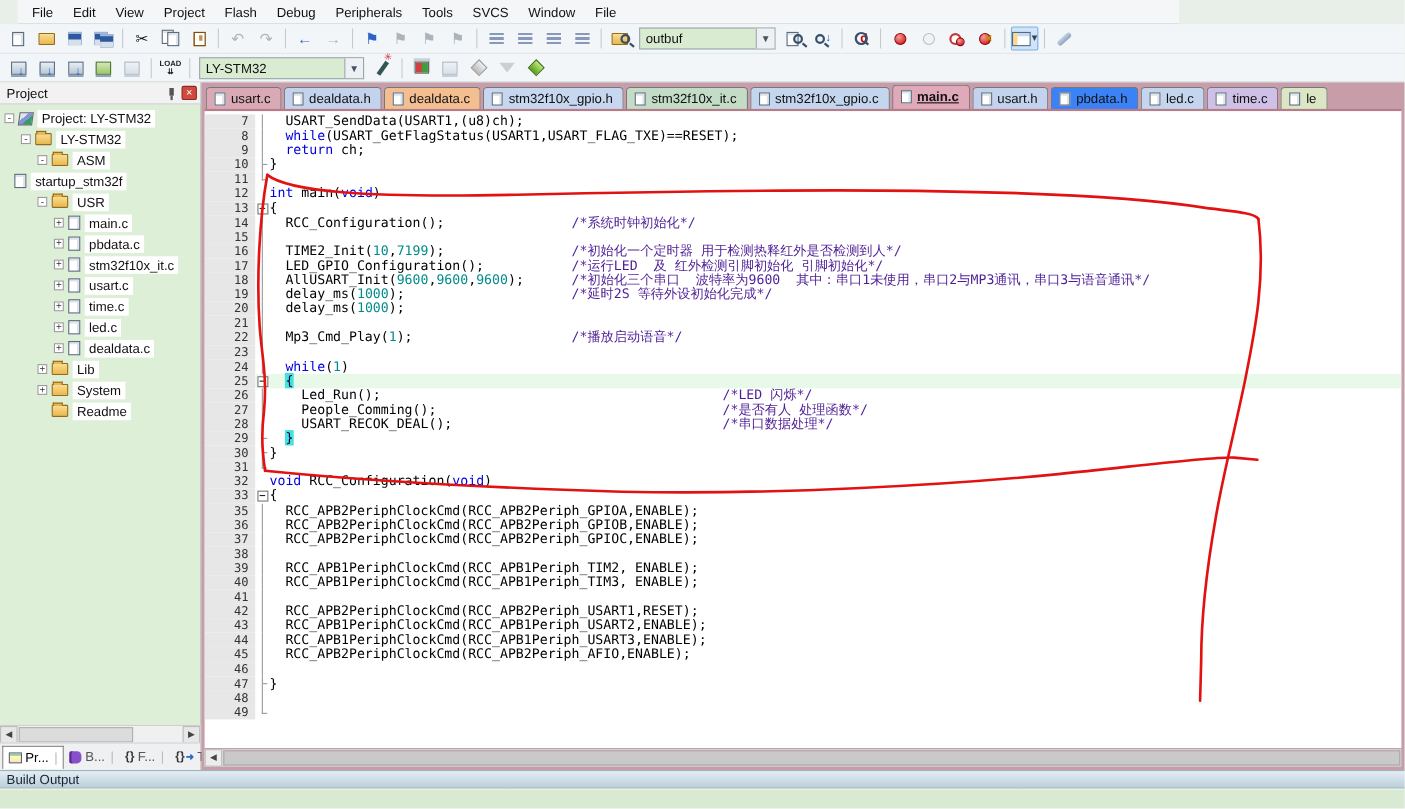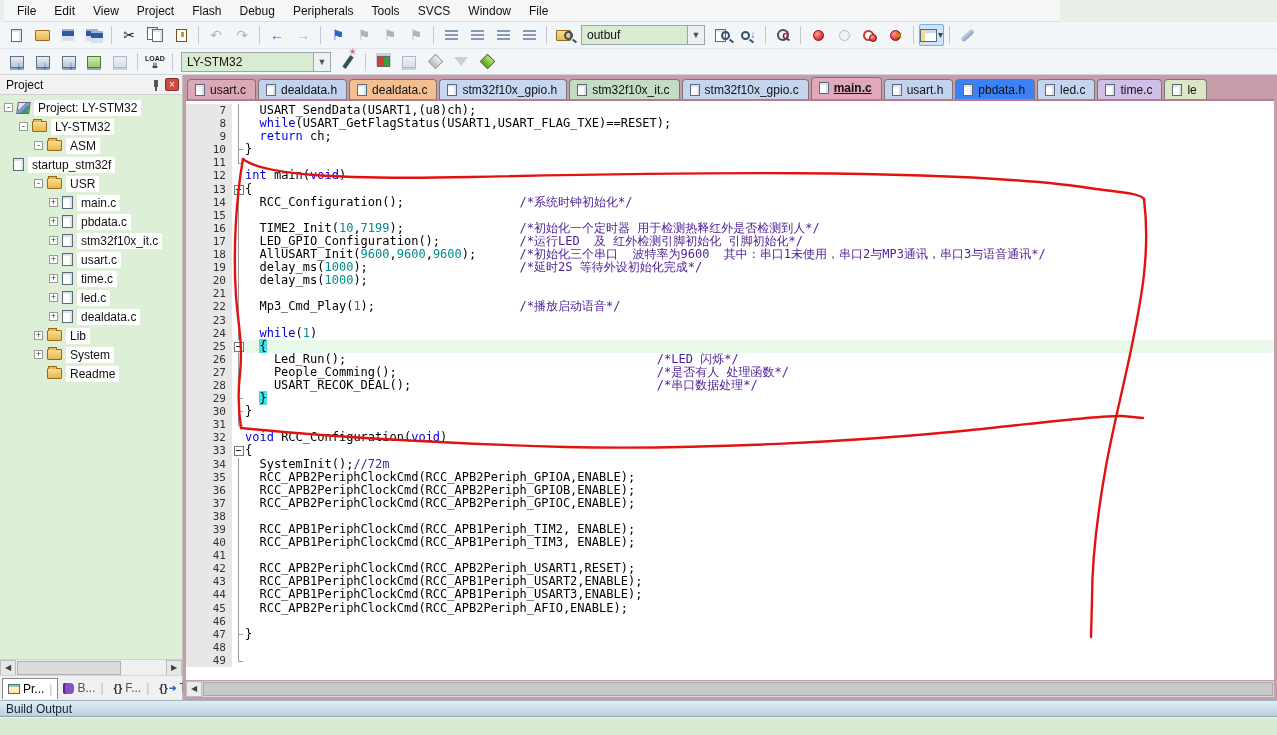--- a/index.html
+++ b/index.html
@@ -1,21 +1,21 @@
 <!DOCTYPE html>
 <html><head>
 <meta charset="utf-8">
 <style>
   *{box-sizing:border-box;margin:0;padding:0}
   html,body{width:1277px;height:735px;overflow:hidden}
   body{position:relative;font-family:"Liberation Sans",sans-serif;font-size:12px;background:#e8eee8;color:#111}
   i,b{font-style:normal;font-weight:normal;display:inline-block}
 
   
-  .menubar{position:absolute;left:4px;top:0;width:1056px;height:22px;background:#f4f6f8;border-bottom:1px solid #d9dee3;display:flex;align-items:center;padding-left:4px}
+  .menubar{position:absolute;left:16px;top:0;width:1056px;height:22px;background:#f4f6f8;border-bottom:1px solid #d9dee3;display:flex;align-items:center;padding-left:4px}
   .menu-item{padding:3px 9px;cursor:default}
   .toolbar{position:absolute;left:0;width:1277px;background:#f3f6f9;display:flex;align-items:center;gap:2px;padding-left:4px}
   #tb1{top:22px;height:27px;border-bottom:1px solid #e2e6ea}
   #tb2{top:49px;height:26px;border-bottom:1px solid #cfd4d9}
   .tbtn{height:22px;min-width:24px;display:flex;align-items:center;justify-content:center;gap:1px;border-radius:2px;position:relative}
   .tsep{width:1px;height:18px;background:#c4cad0;margin:0 3px}
   .combo{display:flex;align-items:center;height:20px;border:1px solid #9aa6ae;background:#d9ecd2;margin:0 3px}
   .combo .val{flex:1;padding:0 5px;white-space:nowrap;overflow:hidden}
   .combo .dd{width:17px;height:100%;background:#eef1f3;border-left:1px solid #9aa6ae;display:flex;align-items:center;justify-content:center;color:#456;font-size:9px}
 
@@ -589,25 +589,20 @@
         <span class="ln">32</span>
         <span class="fold"></span>
         <pre class="ct"><span class="tk-k">void</span><span class="tk-p"> RCC_Configuration(</span><span class="tk-k">void</span><span class="tk-p">)</span></pre>
       </div>
       <div class="crow">
         <span class="ln">33</span>
         <span class="fold f-box"></span>
         <pre class="ct"><span class="tk-p">{</span></pre>
       </div>
       <div class="crow">
-        <span class="ln">34</span>
-        <span class="fold f-v"></span>
-        <pre class="ct"><span class="tk-p">  SystemInit();</span><span class="tk-cm">//72m</span></pre>
-      </div>
-      <div class="crow">
         <span class="ln">35</span>
         <span class="fold f-v"></span>
         <pre class="ct"><span class="tk-p">  RCC_APB2PeriphClockCmd(RCC_APB2Periph_GPIOA,ENABLE);</span></pre>
       </div>
       <div class="crow">
         <span class="ln">36</span>
         <span class="fold f-v"></span>
         <pre class="ct"><span class="tk-p">  RCC_APB2PeriphClockCmd(RCC_APB2Periph_GPIOB,ENABLE);</span></pre>
       </div>
       <div class="crow">

